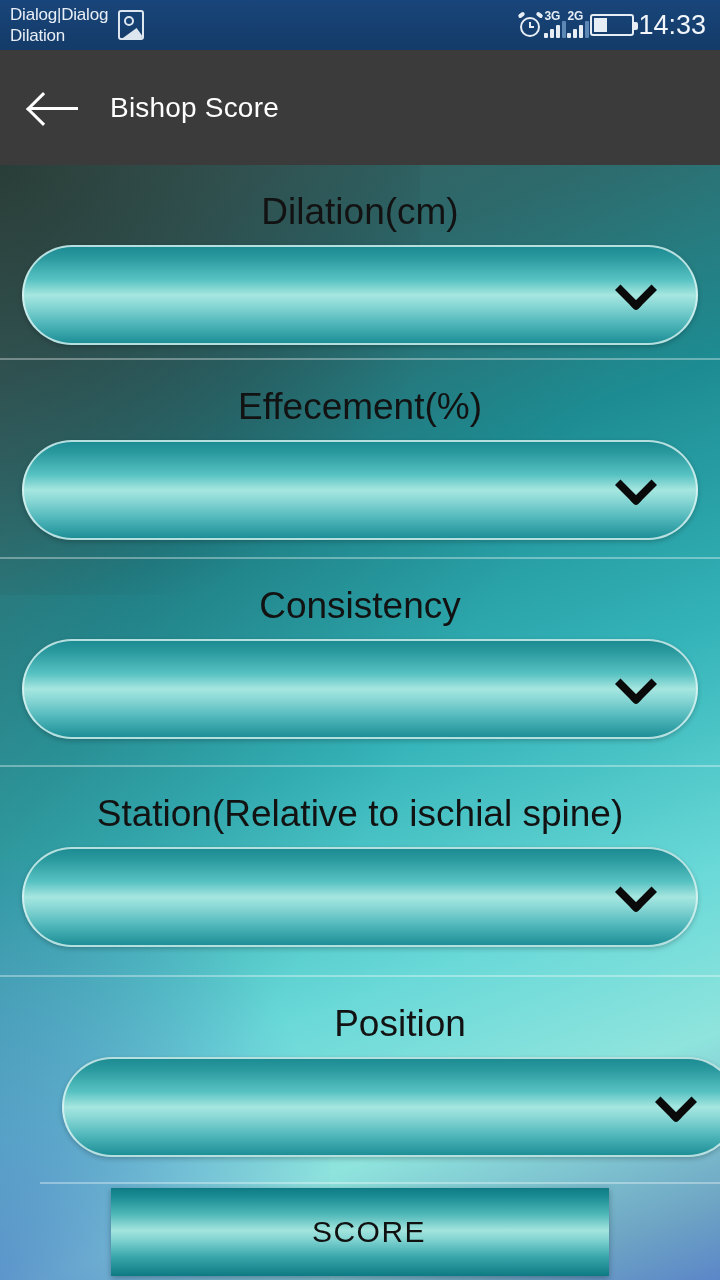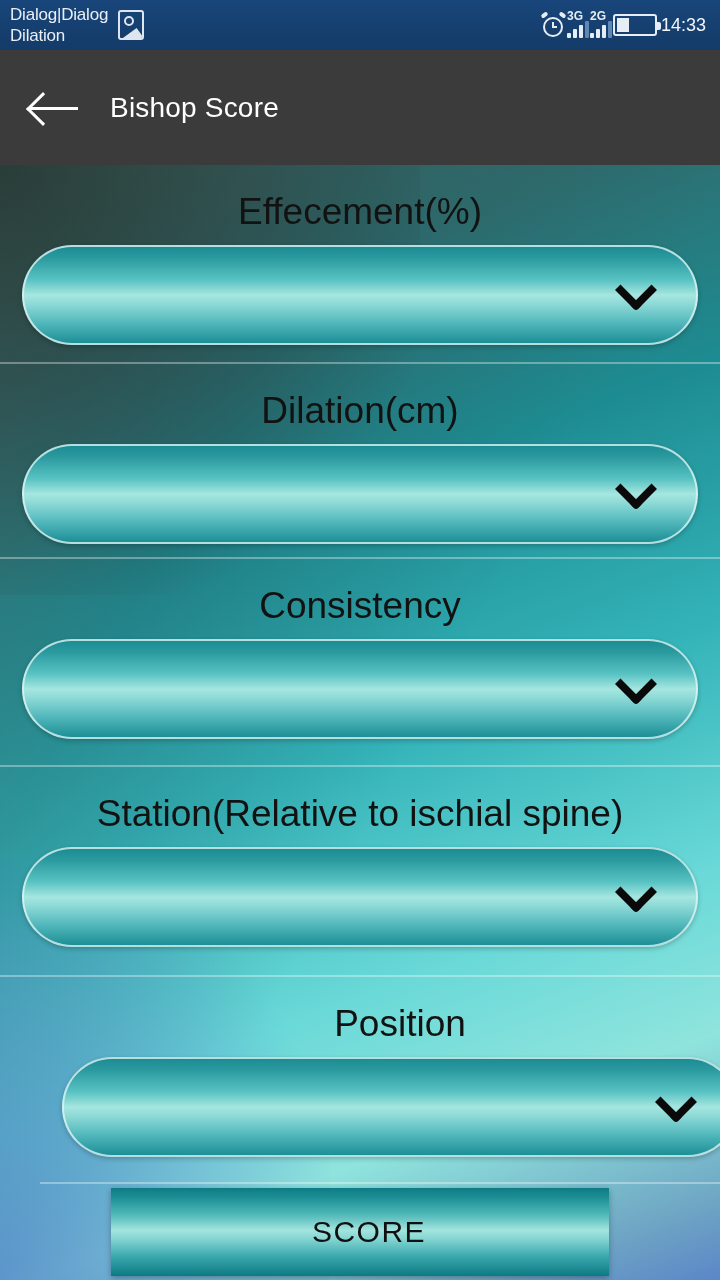--- a/index.html
+++ b/index.html
@@ -98,21 +98,21 @@
     border:2.5px solid #e6edf4; border-radius:3px;
     position:relative; display:flex; align-items:center;
     padding:2px; flex:none;
   }
   .battery::after {
     content:""; position:absolute; right:-6px; top:6px;
     width:4px; height:8px; background:#e6edf4; border-radius:0 2px 2px 0;
   }
   .battery .fill { height:100%; width:34%; background:#e6edf4; }
   .clock {
-    font-size:18px; line-height:27px; color:#f2f6fa;
+    font-size:27px; line-height:27px; color:#f2f6fa;
     letter-spacing:0px; margin-left:3px;
   }
 
   
   #app-bar {
     position:absolute; left:0; top:50px;
     width:720px; height:115px;
     background:#3b3b3b;
     display:flex; align-items:center;
   }
@@ -318,36 +318,36 @@
 
   <div id="app-bar">
     <div id="back-button">
       <div class="back-arrow"></div>
     </div>
     <div id="app-title">Bishop Score</div>
   </div>
 
   <div id="content">
 
+    <div class="field-group" id="group-dilation">
+      <div class="field-label">Dilation(cm)</div>
+      <div class="spinner">
+        <span class="spinner-value"></span>
+        <span class="chev"></span>
+      </div>
+    </div>
+
     <div class="field-group" id="group-effacement">
       <div class="field-label">Effecement(%)</div>
       <div class="spinner">
         <span class="spinner-value"></span>
         <span class="chev"></span>
       </div>
     </div>
 
-    <div class="field-group" id="group-dilation">
-      <div class="field-label">Dilation(cm)</div>
-      <div class="spinner">
-        <span class="spinner-value"></span>
-        <span class="chev"></span>
-      </div>
-    </div>
-
     <div class="field-group" id="group-consistency">
       <div class="field-label">Consistency</div>
       <div class="spinner">
         <span class="spinner-value"></span>
         <span class="chev"></span>
       </div>
     </div>
 
     <div class="field-group" id="group-station">
       <div class="field-label">Station(Relative to ischial spine)</div>

